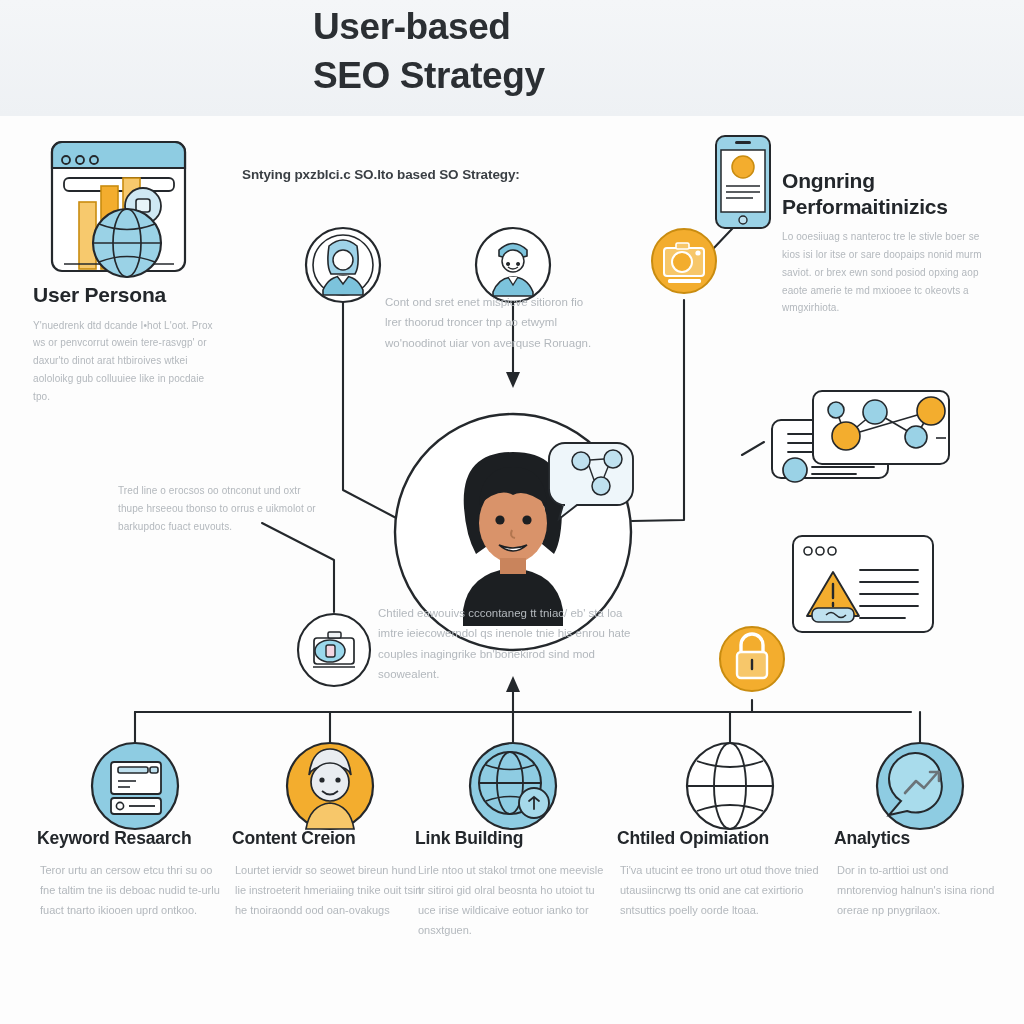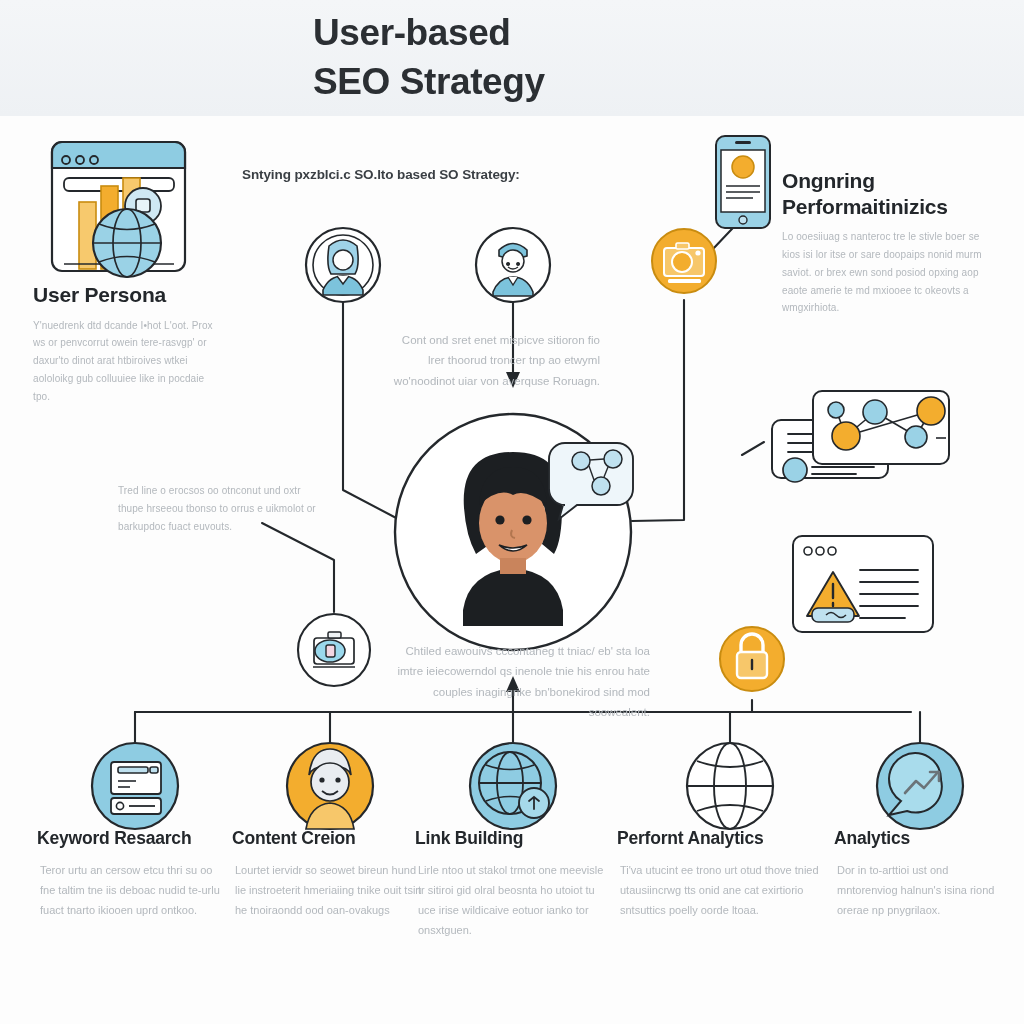--- a/index.html
+++ b/index.html
@@ -10,43 +10,43 @@
     -webkit-font-smoothing:antialiased;
   }
   #canvas{position:relative;width:1024px;height:1024px;background:#fdfdfd;}
 
   
   .header-band{
     position:absolute;left:0;top:0;width:1024px;height:116px;
     background:linear-gradient(180deg,#f4f6f8 0%,#eef1f4 100%);
   }
   .header-title{
-    position:absolute;left:313px;top:8px;width:640px;
+    position:absolute;left:313px;top:2px;width:640px;
     font-size:37px;font-weight:bold;line-height:1.33;
     color:#2b2f33;letter-spacing:-0.4px;
   }
 
   
   .blk{position:absolute;}
   .blk h3{
     margin:0 0 9px 0;font-size:21px;font-weight:bold;
     color:#23272b;line-height:1.22;letter-spacing:-0.2px;
   }
   .blk p{
     margin:0;font-size:10px;line-height:1.78;
     color:#b3b8bd;letter-spacing:.1px;
   }
 
   .lede{
     position:absolute;font-size:13.5px;font-weight:bold;
     color:#3a3f44;letter-spacing:-.1px;
   }
   .midtext{
-    position:absolute;text-align:right;font-size:11.5px;
-    line-height:1.78;color:#b3b8bd;margin-top:38px;
+    position:absolute;text-align:left;font-size:11.5px;
+    line-height:1.78;color:#b3b8bd;
   }
 
   
   .layer{position:absolute;left:0;top:0;width:1024px;height:1024px;}
   .layer.lines{pointer-events:none;}
 
   
   .bcard{position:absolute;width:196px;text-align:left;}
   .bcard h4{
     margin:0 0 11px 0;font-size:17.5px;font-weight:bold;color:#23272b;
@@ -347,21 +347,21 @@
   </div>
   <div class="bcard" style="left:232px;top:828px;">
     <h4>Content Creion</h4>
     <p>Lourtet iervidr so seowet bireun hund lie instroeterit hmeriaiing tnike ouit tsin he tnoiraondd ood oan-ovakugs</p>
   </div>
   <div class="bcard" style="left:415px;top:828px;">
     <h4>Link Building</h4>
     <p>Lirle ntoo ut stakol trmot one meevisle tr sitiroi gid olral beosnta ho utoiot tu uce irise wildicaive eotuor ianko tor onsxtguen.</p>
   </div>
   <div class="bcard" style="left:617px;top:828px;width:222px;">
-    <h4>Perfornt Analytics</h4>
+    <h4>Chtiled Opimiation</h4>
     <p>Ti'va utucint ee trono urt otud thove tnied utausiincrwg tts onid ane cat exirtiorio sntsuttics poelly oorde ltoaa.</p>
   </div>
   <div class="bcard" style="left:834px;top:828px;width:180px;">
     <h4>Analytics</h4>
     <p>Dor in to-arttioi ust ond mntorenviog halnun's isina riond orerae np pnygrilaox.</p>
   </div>
 
 </div>
 
 </body></html>

